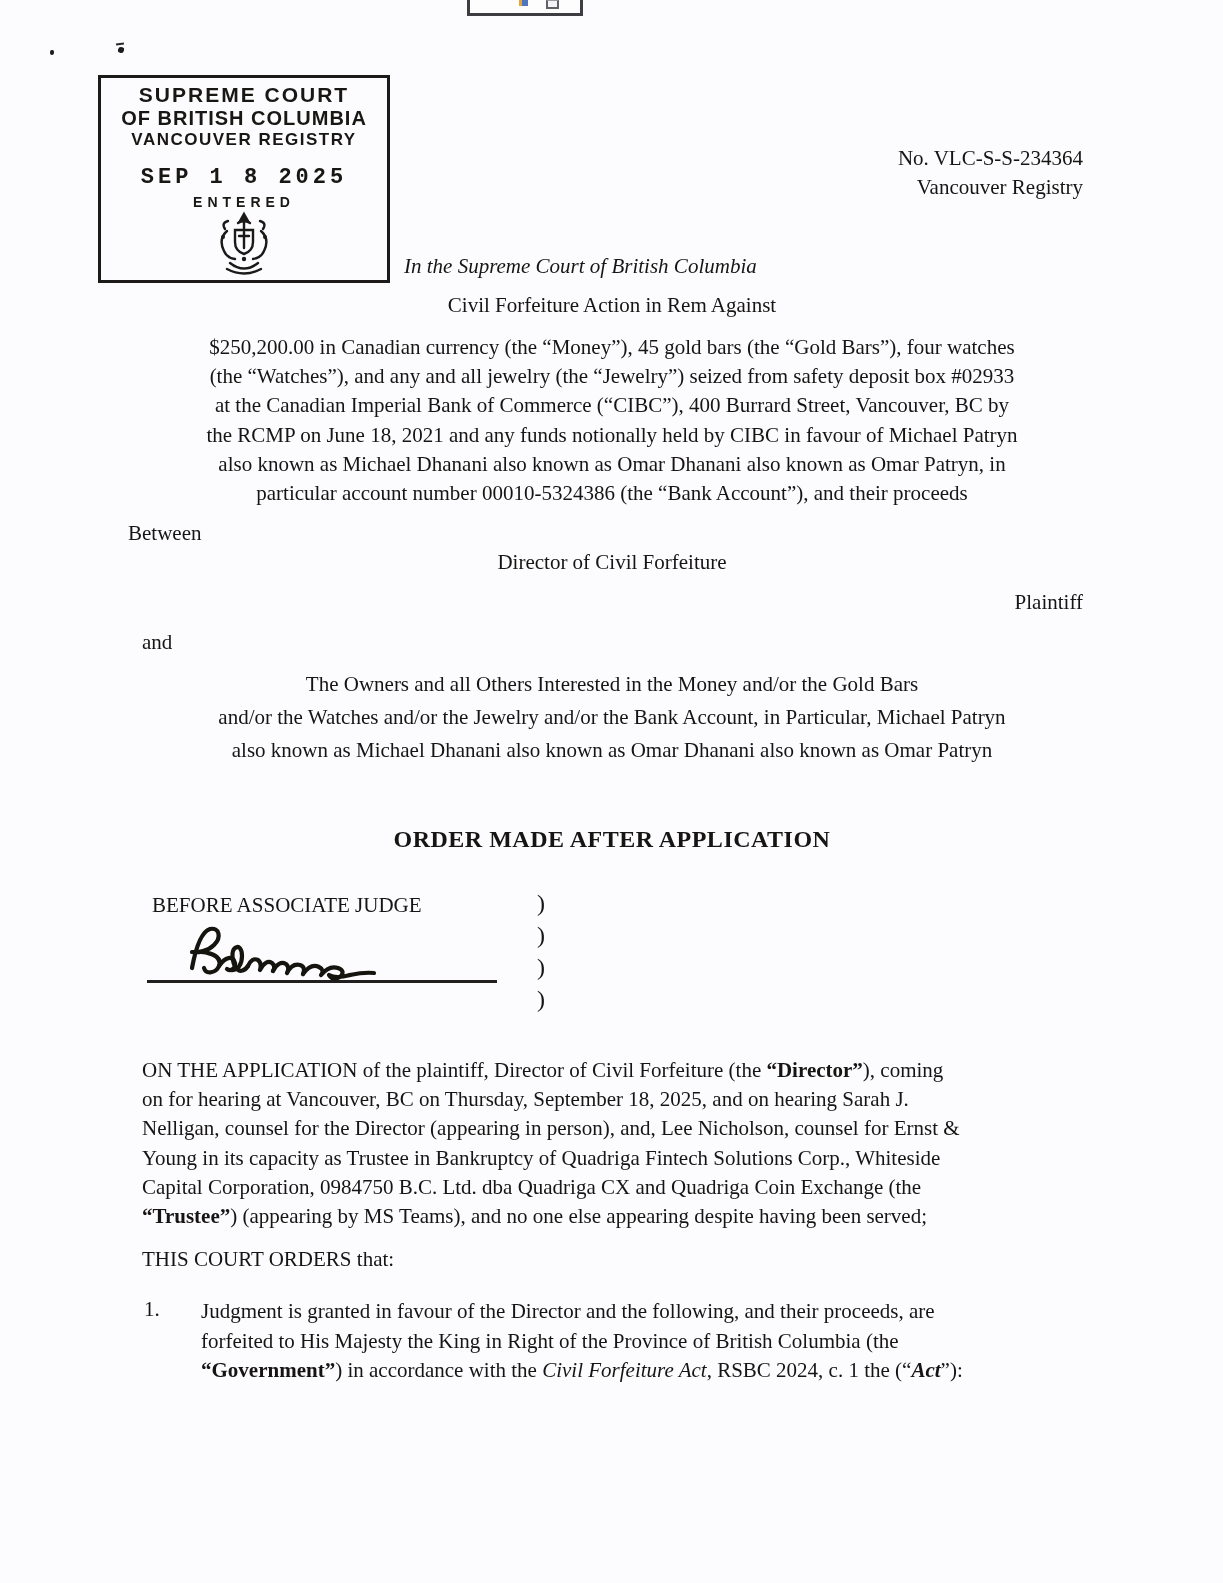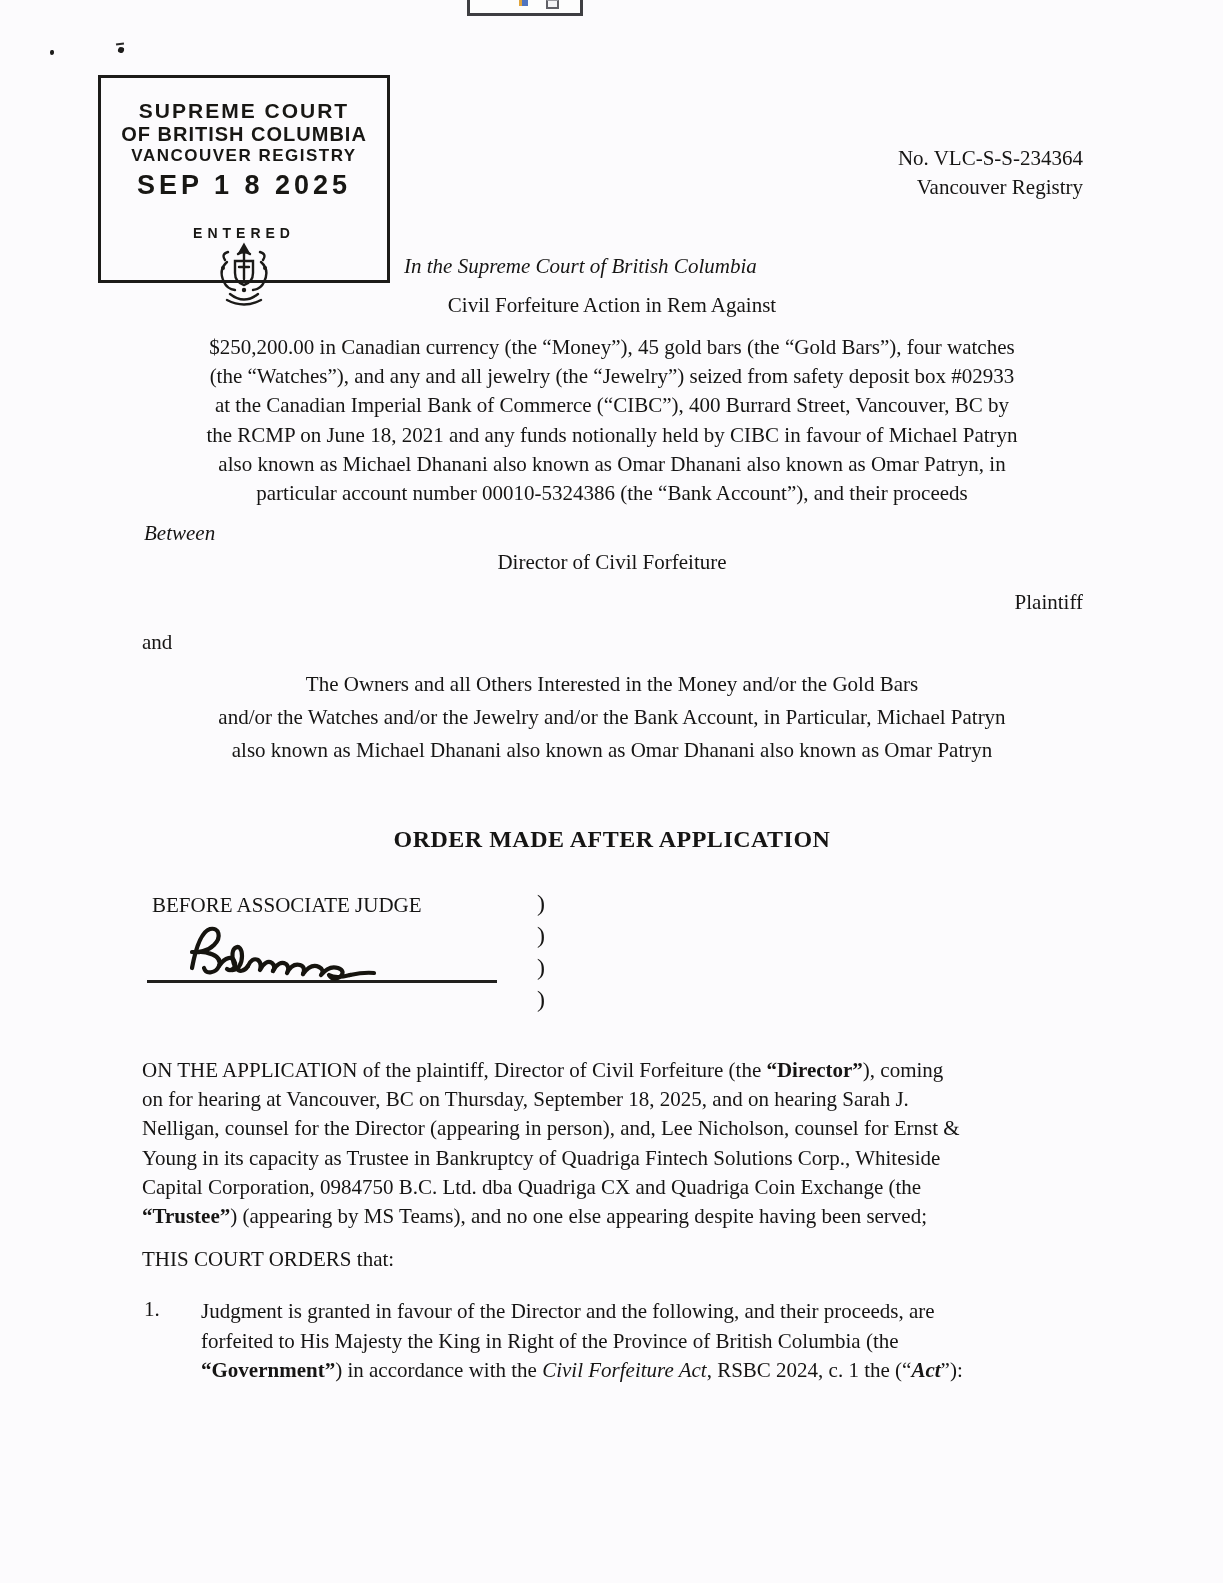--- a/index.html
+++ b/index.html
@@ -21,37 +21,37 @@
 
   
   .speck1 { left:50px; top:50px; width:4px; height:5px; background:#1d1c1b; border-radius:50% 40% 60% 50%; }
   .speck2a { left:116px; top:43px; width:8px; height:2px; background:#2a2928; transform:rotate(-8deg); }
   .speck2b { left:118px; top:47px; width:6px; height:6px; background:#1d1c1b; border-radius:60% 40% 50% 50%; transform:rotate(15deg); }
 
   
   .stamp { left:98px; top:75px; width:286px; height:202px;
     border:3px solid #1c1b19; text-align:center; overflow:visible;
     font-family:"Liberation Sans", sans-serif; font-weight:bold; color:#181714; }
-  .stamp-l1 { margin-top:21px; font-size:21px; letter-spacing:2px; }
+  .stamp-l1 { margin-top:5px; font-size:21px; letter-spacing:2px; }
   .stamp-l2 { font-size:20px; letter-spacing:1px; }
   .stamp-l3 { font-size:17px; letter-spacing:1.5px; }
-  .stamp-date { margin-top:4px; font-size:27px; letter-spacing:4px; }
-  .stamp-entered { margin-top:24px; font-size:14px; letter-spacing:5px; }
+  .stamp-date { margin-top:15px; font-size:22px; letter-spacing:4px;font-family:Liberation Mono, monospace; }
+  .stamp-entered { margin-top:4px; font-size:14px; letter-spacing:5px; }
   .stamp-crest { display:block; margin:1px auto 0; }
 
   .file-no { left:600px; top:146px; width:483px; text-align:right; }
   .registry-line { left:600px; top:175px; width:483px; text-align:right; }
 
   .court-name { left:404px; top:254px; font-style:italic; font-weight:bold; font-weight:normal; }
   .court-name { font-style:italic; }
   .action-type { left:142px; top:293px; width:940px; text-align:center; }
   .style-par { left:142px; top:333px; width:940px; text-align:center;
     line-height:29.2px; white-space:pre-line; }
 
-  .between { left:144px; top:521px;font-style:italic; }
+  .between { left:128px; top:521px; }
   .plaintiff-name { left:142px; top:550px; width:940px; text-align:center; }
   .plaintiff-role { left:142px; top:590px; width:941px; text-align:right; }
   .and-label { left:142px; top:630px; }
   .defendant-name { left:142px; top:668px; width:940px; text-align:center;
     line-height:33px; white-space:pre-line; }
   .defendant-role { left:142px; top:779px; width:941px; text-align:right; }
 
   .order-title { left:142px; top:826px; width:940px; text-align:center;
     font-weight:bold; font-size:24px; letter-spacing:0.5px; }
 

